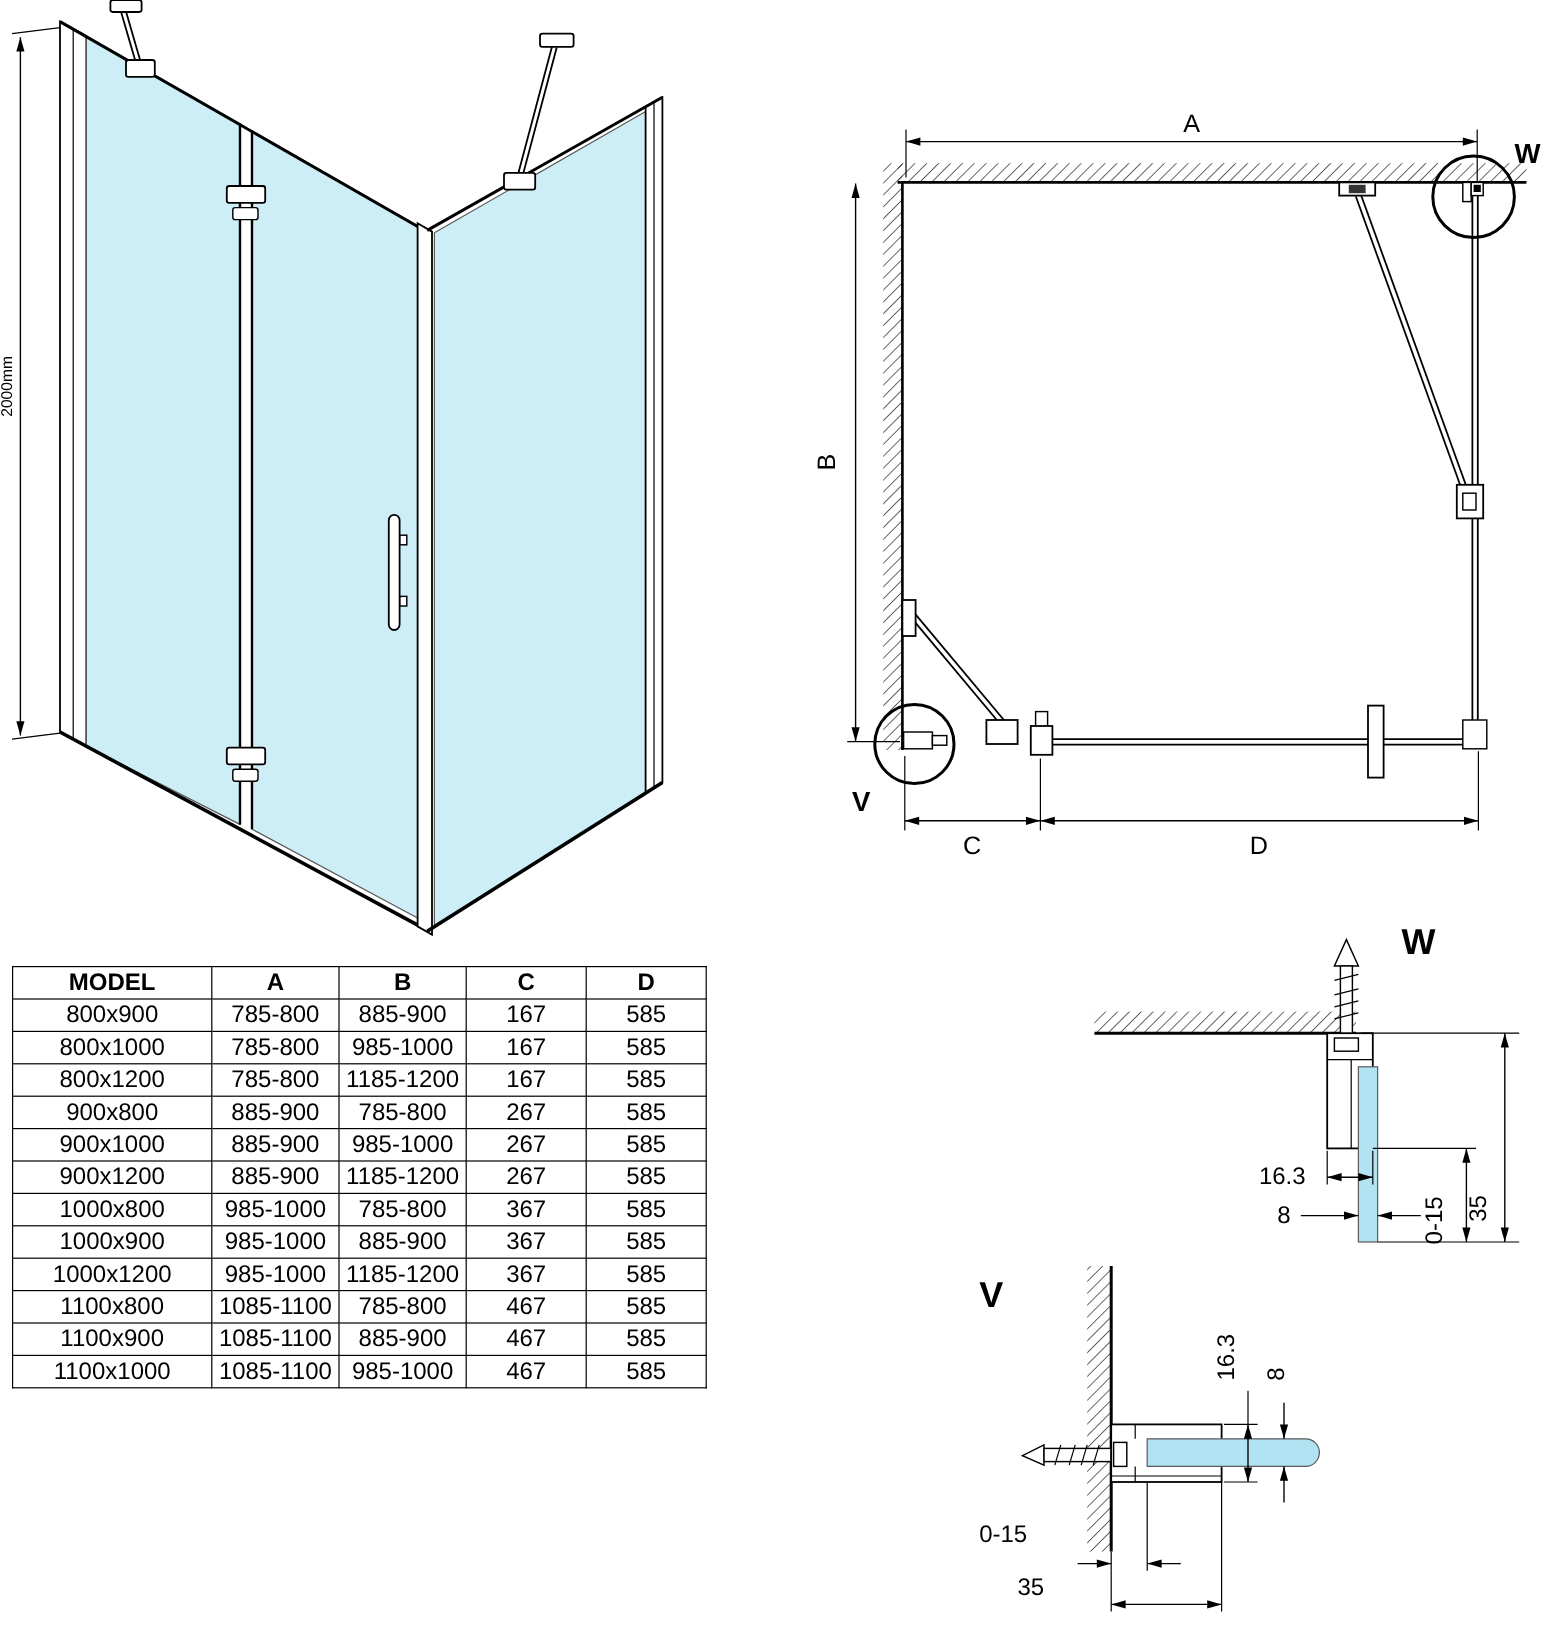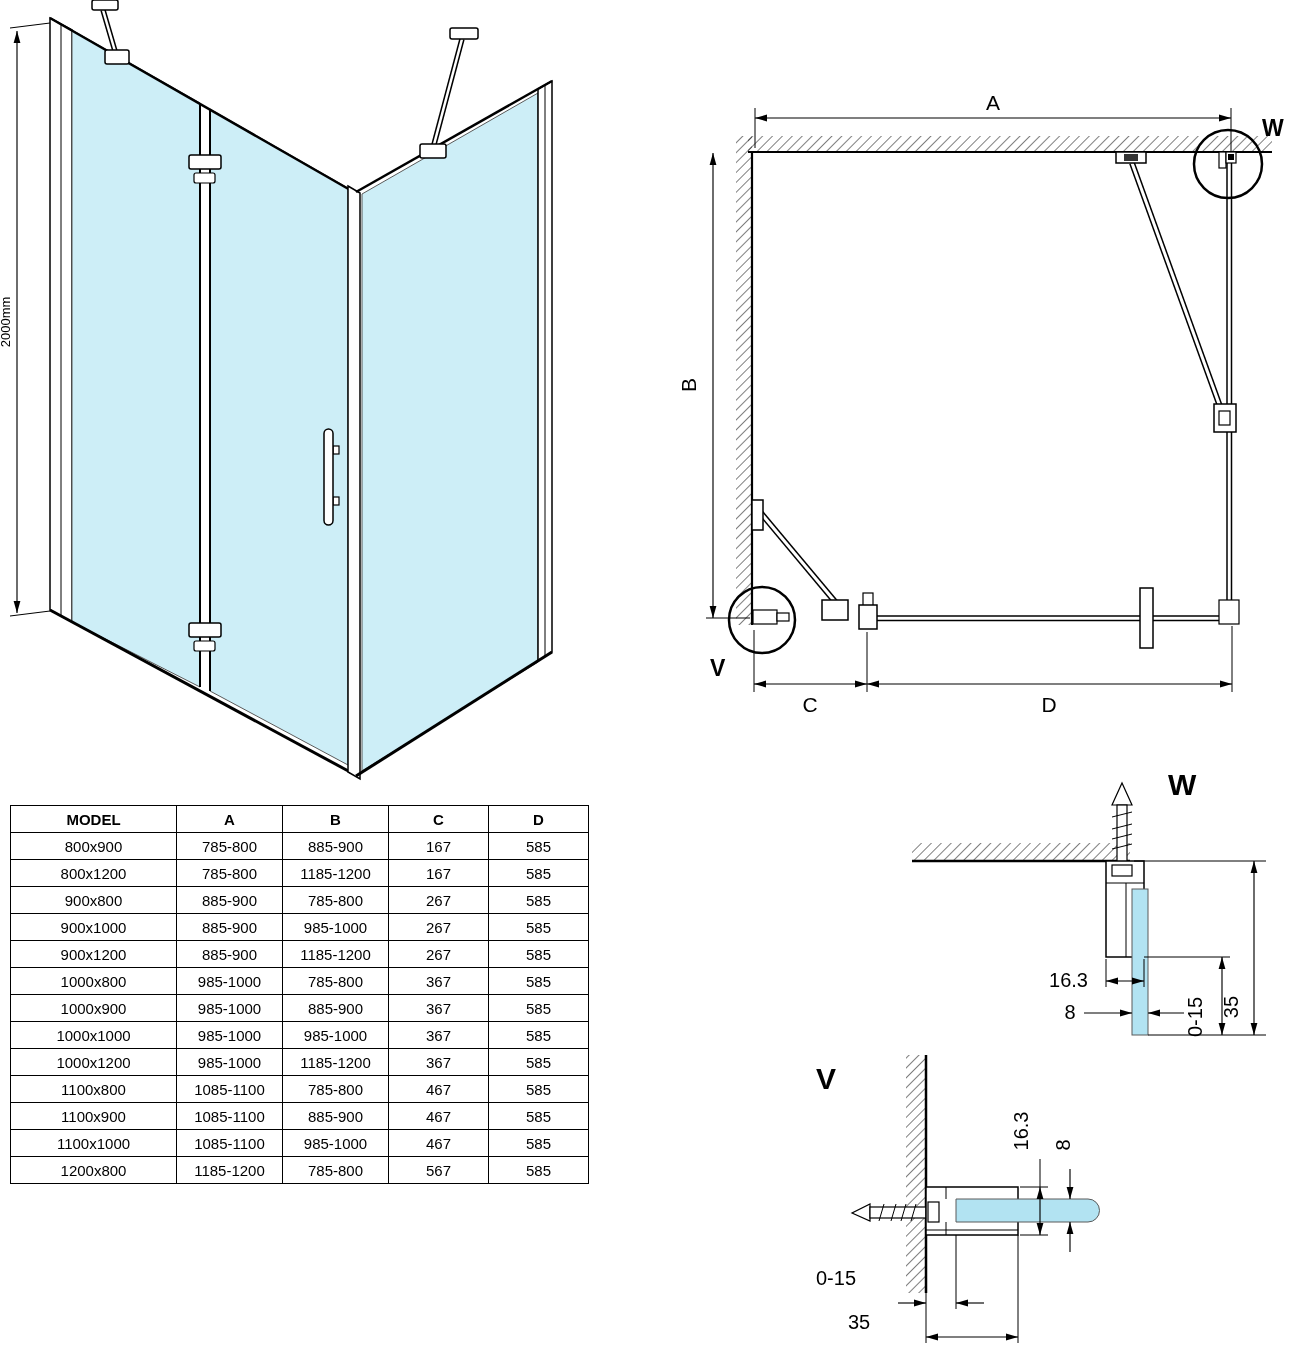--- a/index.html
+++ b/index.html
@@ -9,21 +9,21 @@
   svg.abs { position:absolute; overflow:visible; }
   svg text { font-family:"Liberation Sans", sans-serif; fill:#000; }
   .ln    { stroke:#000; fill:none; }
   .thin  { stroke:#000; stroke-width:1; fill:none; }
   .med   { stroke-width:1.5; }
   .white { fill:#fff; stroke:#000; stroke-width:1.5; }
   .white2{ fill:#fff; stroke:#000; stroke-width:1.2; }
   .dim   { stroke:#000; stroke-width:1.15; fill:none; }
   .glassedge { stroke:#5a5a5a; stroke-width:1; }
   table.dims { position:absolute; left:10px; top:805px; width:578px; table-layout:fixed;
-               border-collapse:collapse; font-size:15px;padding-left:16px; }
+               border-collapse:collapse; font-size:20px;padding-left:16px; }
   table.dims th, table.dims td { border:1.5px solid #000; text-align:center; height:27px; padding:0 4px;
                white-space:nowrap; overflow:hidden; }
   table.dims th { font-weight:bold; }
 </style>
 </head>
 <body>
 
 <div class="stage">
 
   <svg width="0" height="0" style="position:absolute" aria-hidden="true">
@@ -308,20 +308,27 @@
     </thead>
     <tbody>
       <tr>
           <td>800x900</td>
           <td>785-800</td>
           <td>885-900</td>
           <td>167</td>
           <td>585</td>
         </tr>
       <tr>
+          <td>800x1000</td>
+          <td>785-800</td>
+          <td>985-1000</td>
+          <td>167</td>
+          <td>585</td>
+        </tr>
+      <tr>
           <td>800x1200</td>
           <td>785-800</td>
           <td>1185-1200</td>
           <td>167</td>
           <td>585</td>
         </tr>
       <tr>
           <td>900x800</td>
           <td>885-900</td>
           <td>785-800</td>
@@ -350,27 +357,20 @@
           <td>585</td>
         </tr>
       <tr>
           <td>1000x900</td>
           <td>985-1000</td>
           <td>885-900</td>
           <td>367</td>
           <td>585</td>
         </tr>
       <tr>
-          <td>1000x1000</td>
-          <td>985-1000</td>
-          <td>985-1000</td>
-          <td>367</td>
-          <td>585</td>
-        </tr>
-      <tr>
           <td>1000x1200</td>
           <td>985-1000</td>
           <td>1185-1200</td>
           <td>367</td>
           <td>585</td>
         </tr>
       <tr>
           <td>1100x800</td>
           <td>1085-1100</td>
           <td>785-800</td>
@@ -384,23 +384,16 @@
           <td>467</td>
           <td>585</td>
         </tr>
       <tr>
           <td>1100x1000</td>
           <td>1085-1100</td>
           <td>985-1000</td>
           <td>467</td>
           <td>585</td>
         </tr>
-      <tr>
-          <td>1200x800</td>
-          <td>1185-1200</td>
-          <td>785-800</td>
-          <td>567</td>
-          <td>585</td>
-        </tr>
     </tbody>
   </table>
 
 </div>
 
 </body></html>

